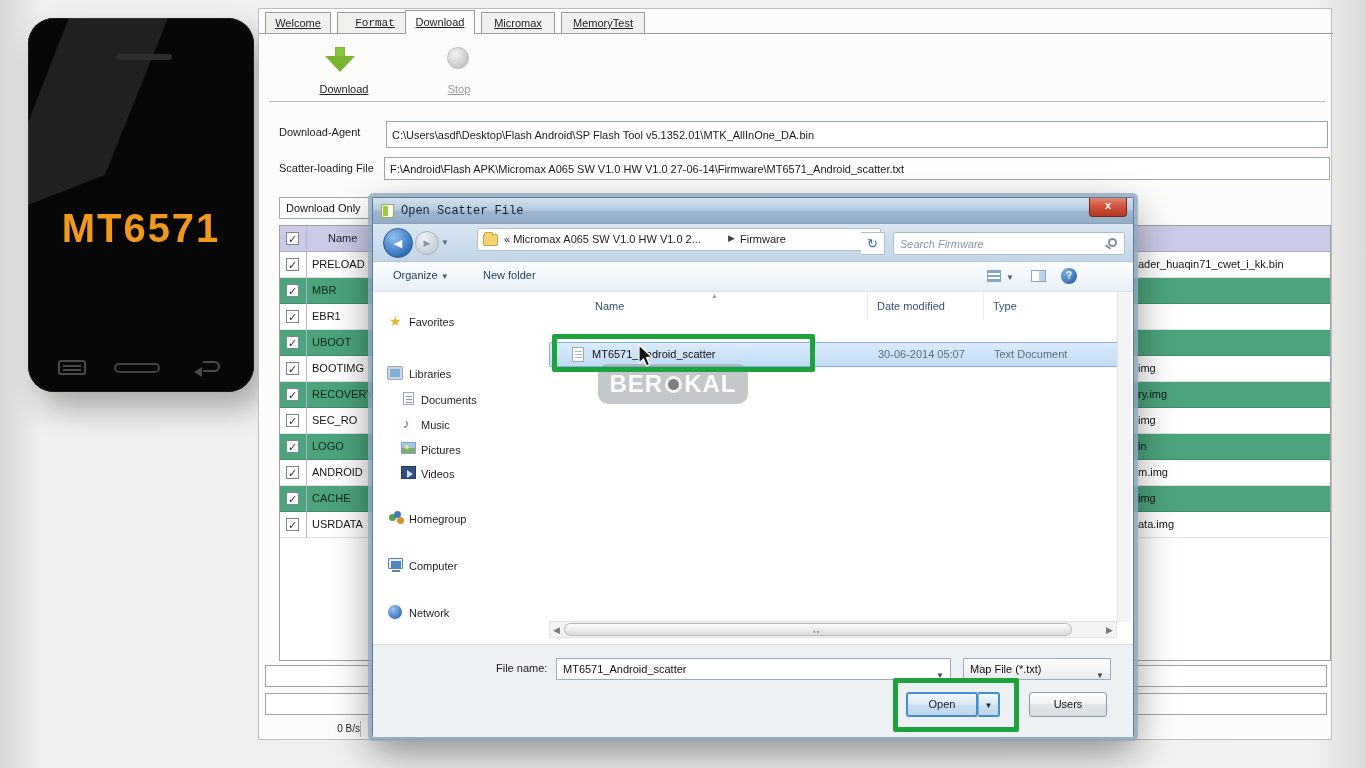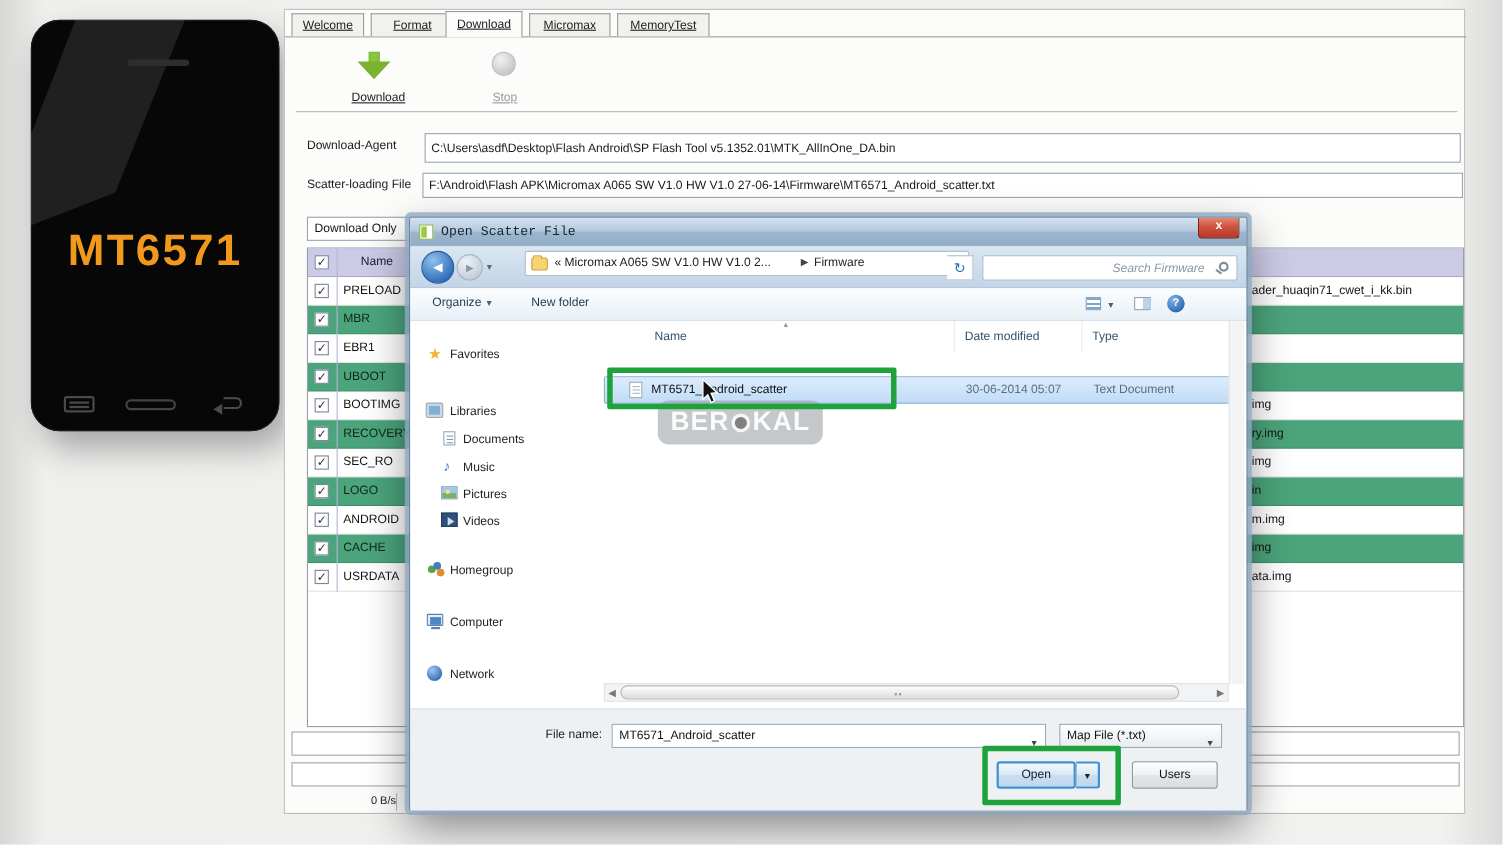--- a/index.html
+++ b/index.html
@@ -102,21 +102,21 @@
   .crumb-chevron { position:absolute; left:250px; top:4px; font-size:9px; color:#444; }
   .crumb-current { position:absolute; left:262px; top:4px; }
   .crumb-caret { position:absolute; right:6px; top:6px; font-size:8px; color:#444; }
   .refresh-btn { position:absolute; left:488px; top:8px; width:24px; height:23px; background:#fff;
          border:1px solid #aebfd0; border-left:none; text-align:center; line-height:21px;
          color:#2f6db8; font-size:13px; cursor:pointer; }
   .search-box { position:absolute; left:520px; top:8px; width:232px; height:23px; background:#fff;
          border:1px solid #aebfd0; border-radius:2px; }
   .search-box input { position:absolute; left:6px; top:2px; width:195px; height:17px; border:none;
          outline:none; font-size:11px; font-style:italic; color:#333; background:transparent;
-         font-family:"Liberation Sans",sans-serif;text-align:right; }
+         font-family:"Liberation Sans",sans-serif; }
   .search-box input::placeholder { color:#8a97a5; }
   .mag { position:absolute; right:7px; top:5px; width:9px; height:9px; border:2px solid #7e8d9c; border-radius:50%; }
   .mag::after { content:""; position:absolute; left:-5px; top:6px; width:6px; height:2px; background:#7e8d9c; transform:rotate(35deg); }
 
   .dlg-cmd { left:0; top:64px; width:760px; height:30px;
          background: linear-gradient(180deg,#fbfdfe,#e8f0f7); border-bottom:1px solid #d7e2ec; }
   .cmd-item { position:absolute; top:7px; font-size:11px; color:#1f3a57; cursor:pointer; }
   .cmd-caret { font-size:8px; color:#4a6variable; color:#47617c; }
   .view-icon { position:absolute; left:614px; top:8px; width:14px; height:12px; cursor:pointer;
          background: repeating-linear-gradient(180deg,#7ea7cf 0 2px,#fff 2px 4px); border:1px solid #87a6c2; }
@@ -214,21 +214,21 @@
     <div class="abs softkey-home"></div>
     <div class="abs softkey-back">
       <div class="hook"></div>
         <div class="head"></div>
     </div>
   </div>
 
   <div class="abs app">
     <div class="abs tabline"></div>
     <div class="abs tab" style="left:6px;width:66px;"><span>Welcome</span></div>
-    <div class="abs tab" style="left:78px;width:76px;"><span>Format</span></div>
+    <div class="abs tab" style="left:78px;width:76px;font-family:Liberation Mono, monospace;"><span>Format</span></div>
     <div class="abs tab active" style="left:146px;width:70px;"><span>Download</span></div>
     <div class="abs tab" style="left:222px;width:74px;"><span>Micromax</span></div>
     <div class="abs tab" style="left:302px;width:84px;"><span>MemoryTest</span></div>
 
     <div class="abs" style="left:40px;top:32px;width:90px;height:58px;">
       <div class="abs dl-icon-stem" style="left:36px;top:6px;"></div>
       <div class="abs dl-icon-head" style="left:26px;top:15px;"></div>
       <div class="abs tbtn-label" style="left:0;top:42px;width:90px;">Download</div>
     </div>
     <div class="abs" style="left:160px;top:32px;width:80px;height:58px;">

